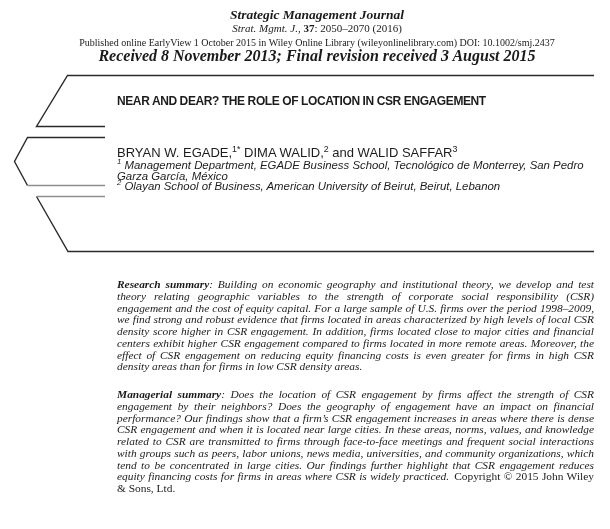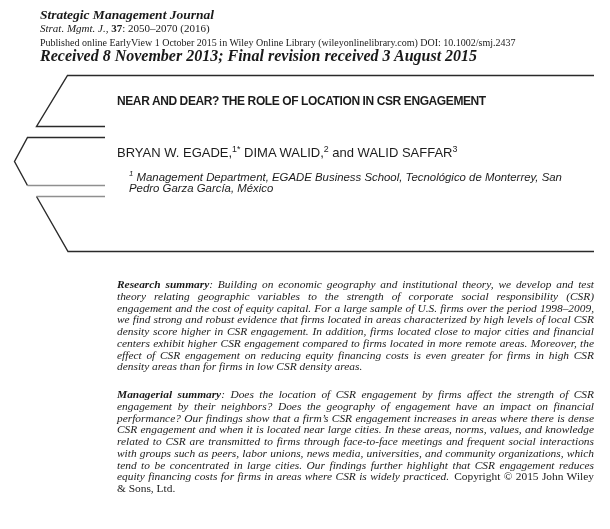--- a/index.html
+++ b/index.html
@@ -12,21 +12,21 @@
     overflow: hidden;
     -webkit-font-smoothing: antialiased;
   }
 
   
   .header {
     position: absolute;
     top: 7px;
     right: 16px;
     left: 40px;
-    text-align: left;
+    text-align: center;
     white-space: nowrap;
   }
   .journal-title {
     font-size: 13.5px;
     font-style: italic;
     font-weight: bold;
     line-height: 15px;
   }
   .citation-line {
     font-size: 11px;
@@ -87,21 +87,21 @@
     position: absolute;
     left: 117px;
     top: 160px;
     width: 481px;
     font-family: "Liberation Sans", sans-serif;
     font-style: italic;
     font-size: 11.4px;
     line-height: 10.7px;
     color: #1c1c1c;
   }
-  .affiliation { margin: 12px; }
+  .affiliation { margin: 0; }
 
   
   .abstract {
     position: absolute;
     left: 117px;
     top: 279px;
     width: 477px;
     font-family: "Liberation Serif", serif;
     font-style: italic;
     font-size: 11.4px;
@@ -138,18 +138,19 @@
 </svg>
 
 <div class="title-block">
   <h1 class="article-title">NEAR AND DEAR? THE ROLE OF LOCATION IN CSR ENGAGEMENT</h1>
 </div>
 
 <div class="authors-line"><span><span>BRYAN W. EGADE,</span><sup>1*</sup></span><span><span> DIMA WALID,</span><sup>2</sup></span><span><span> and WALID SAFFAR</span><sup>3</sup></span></div>
 
 <div class="affiliations">
   <p class="affiliation"><sup>1</sup><span> Management Department, EGADE Business School, Tecnológico de Monterrey, San Pedro Garza García, México</span></p>
+  <p class="affiliation"><sup>2</sup><span> Olayan School of Business, American University of Beirut, Beirut, Lebanon</span></p>
 </div>
 
 <div class="abstract">
   <p><span class="summary-label">Research summary</span><span>: Building on economic geography and institutional theory, we develop and test theory relating geographic variables to the strength of corporate social responsibility (CSR) engagement and the cost of equity capital. For a large sample of U.S. firms over the period 1998–2009, we find strong and robust evidence that firms located in areas characterized by high levels of local CSR density score higher in CSR engagement. In addition, firms located close to major cities and financial centers exhibit higher CSR engagement compared to firms located in more remote areas. Moreover, the effect of CSR engagement on reducing equity financing costs is even greater for firms in high CSR density areas than for firms in low CSR density areas.</span></p>
   <p><span class="summary-label">Managerial summary</span><span>: Does the location of CSR engagement by firms affect the strength of CSR engagement by their neighbors? Does the geography of engagement have an impact on financial performance? Our findings show that a firm’s CSR engagement increases in areas where there is dense CSR engagement and when it is located near large cities. In these areas, norms, values, and knowledge related to CSR are transmitted to firms through face-to-face meetings and frequent social interactions with groups such as peers, labor unions, news media, universities, and community organizations, which tend to be concentrated in large cities. Our findings further highlight that CSR engagement reduces equity financing costs for firms in areas where CSR is widely practiced.</span><span class="copyright">Copyright © 2015 John Wiley &amp; Sons, Ltd.</span></p>
 </div>
 
 </body></html>

